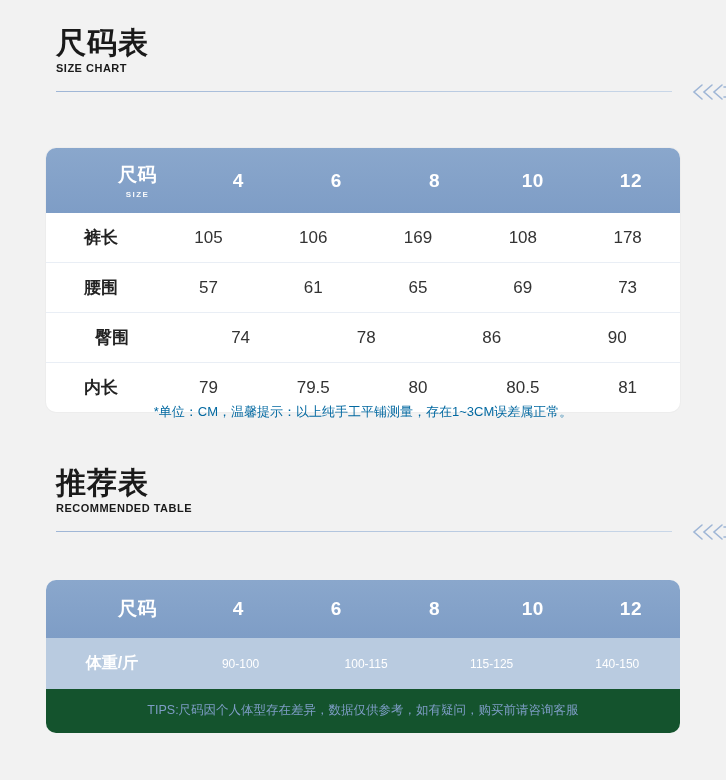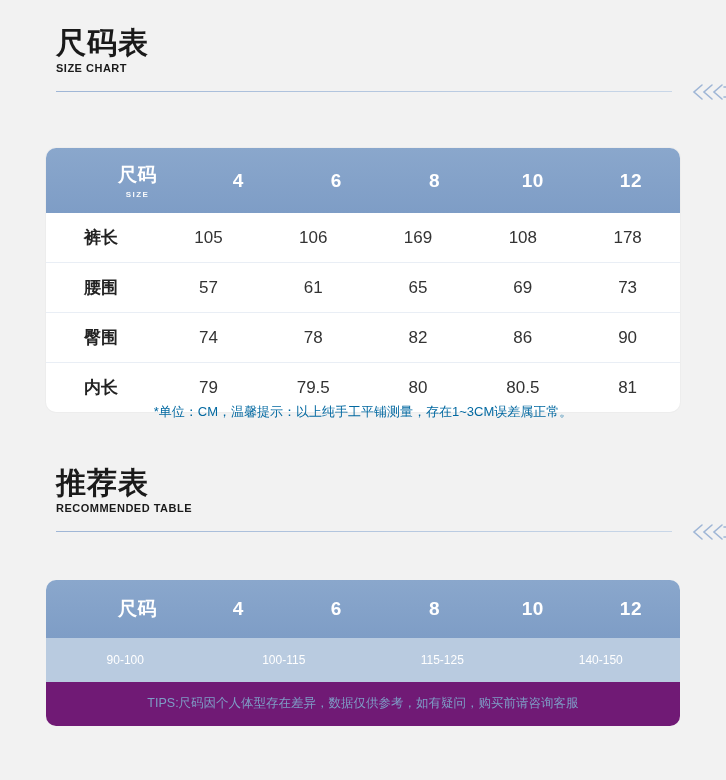--- a/index.html
+++ b/index.html
@@ -160,21 +160,21 @@
     color: #ffffff;
     font-size: 12px;
     padding: 15px 0;
   }
   .rec-row .td.first {
     font-weight: bold;
     font-size: 16px;
     color: #ffffff;
   }
   .tips {
-    background: #701a75;
+    background: #14532d;
     text-align: center;
     font-size: 12.5px;
     color: #7e9dc6;
     padding: 13px 0 14px 0;
   }
 </style>
 </head>
 <body>
 
 <div class="page">
@@ -227,21 +227,20 @@
       <div class="td">61</div>
       <div class="td">65</div>
       <div class="td">69</div>
       <div class="td">73</div>
     </div>
 
     <div class="tr">
       <div class="td first">臀围</div>
       <div class="td">74</div>
       <div class="td">78</div>
-      <div class="td">82</div>
       <div class="td">86</div>
       <div class="td">90</div>
     </div>
 
     <div class="tr">
       <div class="td first">内长</div>
       <div class="td">79</div>
       <div class="td">79.5</div>
       <div class="td">80</div>
       <div class="td">80.5</div>
@@ -274,20 +273,21 @@
   <div class="card2" style="top:580px;">
     <div class="rec-header">
       <div class="th first">尺码</div>
       <div class="th">4</div>
       <div class="th">6</div>
       <div class="th">8</div>
       <div class="th">10</div>
       <div class="th">12</div>
     </div>
     <div class="rec-row">
+      <div class="td first">体重/斤</div>
       <div class="td">90-100</div>
       <div class="td">100-115</div>
       <div class="td">115-125</div>
       <div class="td">140-150</div>
     </div>
     <div class="tips">TIPS:尺码因个人体型存在差异，数据仅供参考，如有疑问，购买前请咨询客服</div>
   </div>
 
 </div>
 

